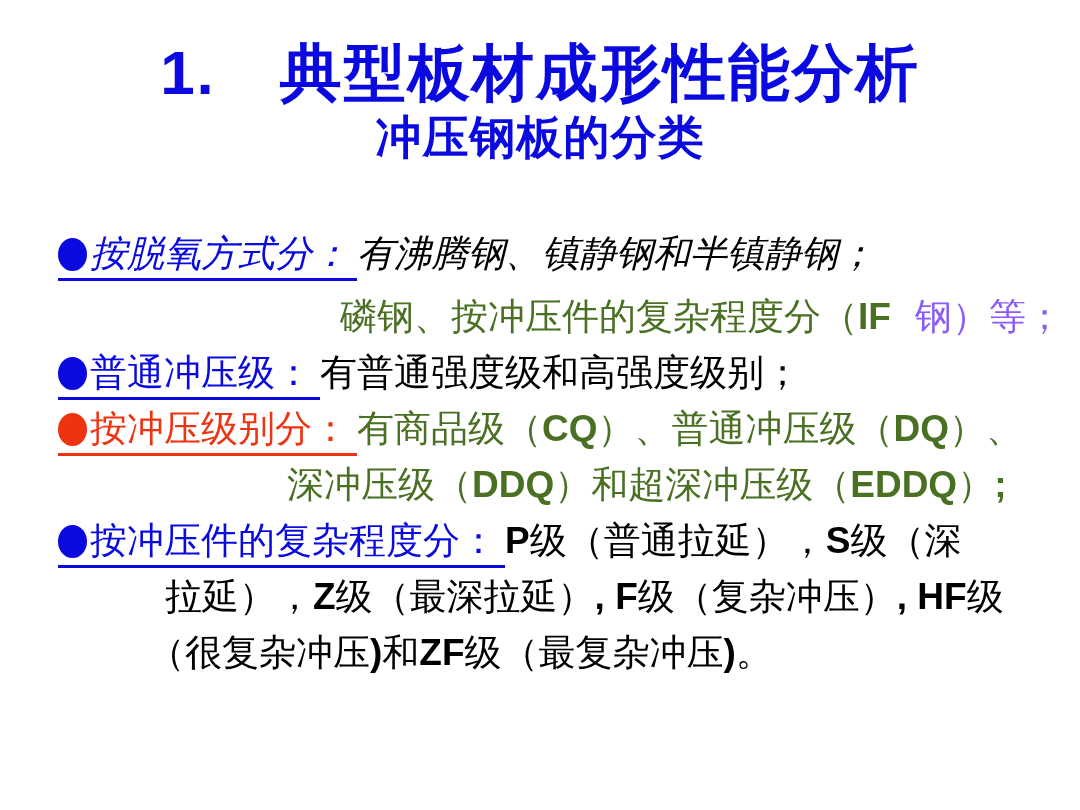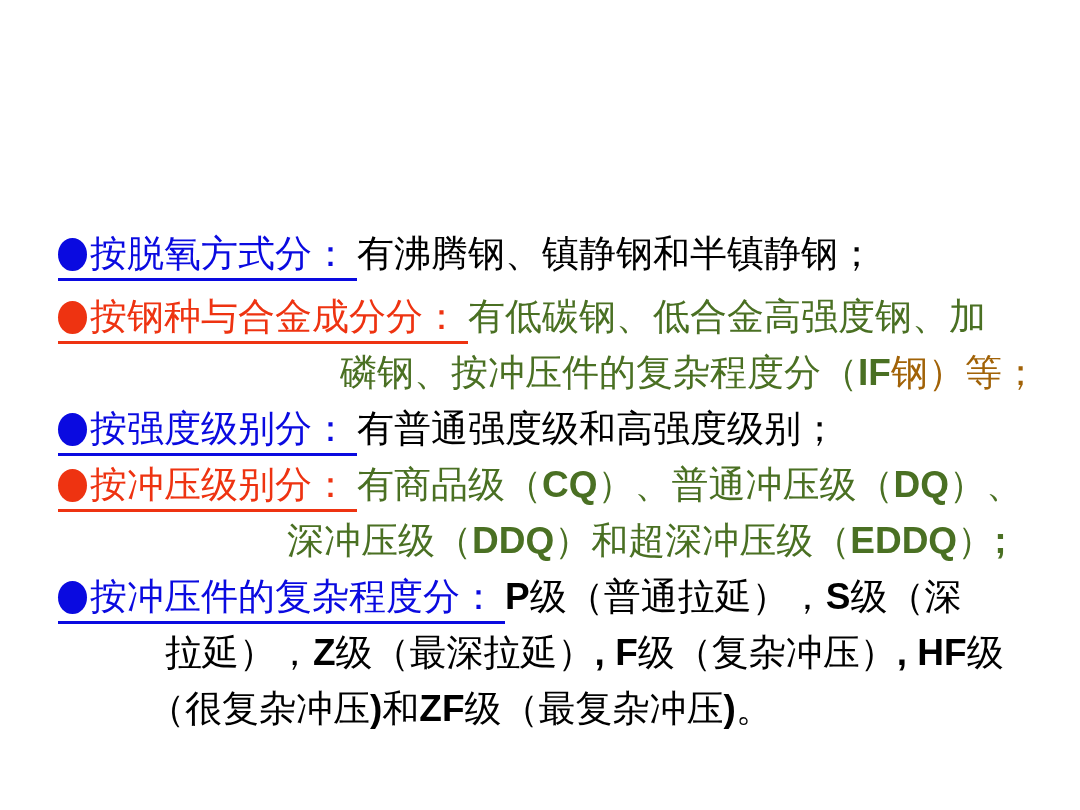--- a/index.html
+++ b/index.html
@@ -43,20 +43,21 @@
     width: 100%;
   }
   .line {
     height: 56px;
     line-height: 56px;
     font-size: 37px;
     white-space: nowrap;
   }
   .line:first-child {
     margin-bottom: 7px;
+    font-style: italic;
   }
   .label-wrap {
     display: inline-block;
     line-height: 44px;
     border-bottom: 3px solid;
     padding-bottom: 2px;
     padding-right: 8px;
     vertical-align: baseline;
   }
   .bullet {
@@ -76,24 +77,27 @@
     margin-top: 36px;
   }
   .label-text {
     font-family: "Liberation Serif", "DejaVu Serif", serif;
   }
 </style>
 </head>
 <body>
 
 <div class="slide">
+  <div class="title-block" style="color: rgb(10, 10, 224);">
+    <div class="title-main">1.　典型板材成形性能分析</div>
+    <div class="title-sub">冲压钢板的分类</div>
+  </div>
   <div class="bullet-list">
       <div class="line" style="padding-left: 58px;"><span class="label-wrap" style="border-bottom-color: rgb(10, 10, 224);"><span class="bullet" style="background: rgb(10, 10, 224);"></span><span class="label-text" style="color: rgb(10, 10, 224);">按脱氧方式分：</span></span><span class="seg" style="color: rgb(0, 0, 0);">有沸腾钢、镇静钢和半镇静钢；</span></div>
-      <div class="line" style="padding-left: 58px;"><span class="label-wrap" style="border-bottom-color: rgb(238, 51, 17);"><span class="bullet" style="background: rgb(238, 51, 17);"></span><span class="label-text" style="color: rgb(238, 51, 17);">按钢种与合金成分分：</span></span><span class="seg" style="color: rgb(74, 112, 35);">有低碳钢、低合金高强度钢、加</span></div>
-      <div class="line" style="padding-left: 340px;"><span class="seg" style="color: rgb(74, 112, 35);">磷钢、按冲压件的复杂程度分（</span><span class="seg bold" style="color: rgb(74, 112, 35);">IF</span><span class="seg" style="color: #a16207;">钢）等；</span></div>
-      <div class="line" style="padding-left: 58px;"><span class="label-wrap" style="border-bottom-color: rgb(10, 10, 224);"><span class="bullet" style="background: rgb(10, 10, 224);"></span><span class="label-text" style="color: rgb(10, 10, 224);">按强度级别分：</span></span><span class="seg" style="color: rgb(0, 0, 0);">有普通强度级和高强度级别；</span></div>
+      <div class="line" style="padding-left: 340px;"><span class="seg" style="color: rgb(74, 112, 35);">磷钢、按冲压件的复杂程度分（</span><span class="seg bold" style="color: rgb(74, 112, 35);">IF</span><span class="seg" style="color: #8b5cf6; margin-left: 24px;">钢）等；</span></div>
+      <div class="line" style="padding-left: 58px;"><span class="label-wrap" style="border-bottom-color: rgb(10, 10, 224);"><span class="bullet" style="background: rgb(10, 10, 224);"></span><span class="label-text" style="color: rgb(10, 10, 224);">普通冲压级：</span></span><span class="seg" style="color: rgb(0, 0, 0);">有普通强度级和高强度级别；</span></div>
       <div class="line" style="padding-left: 58px;"><span class="label-wrap" style="border-bottom-color: rgb(238, 51, 17);"><span class="bullet" style="background: rgb(238, 51, 17);"></span><span class="label-text" style="color: rgb(238, 51, 17);">按冲压级别分：</span></span><span class="seg" style="color: rgb(74, 112, 35);">有商品级（</span><span class="seg bold" style="color: rgb(74, 112, 35);">CQ</span><span class="seg" style="color: rgb(74, 112, 35);">）、普通冲压级（</span><span class="seg bold" style="color: rgb(74, 112, 35);">DQ</span><span class="seg" style="color: rgb(74, 112, 35);">）、</span></div>
       <div class="line" style="padding-left: 287px;"><span class="seg" style="color: rgb(74, 112, 35);">深冲压级（</span><span class="seg bold" style="color: rgb(74, 112, 35);">DDQ</span><span class="seg" style="color: rgb(74, 112, 35);">）和超深冲压级（</span><span class="seg bold" style="color: rgb(74, 112, 35);">EDDQ</span><span class="seg" style="color: rgb(74, 112, 35);">）</span><span class="seg bold" style="color: rgb(74, 112, 35);">;</span></div>
       <div class="line" style="padding-left: 58px;"><span class="label-wrap" style="border-bottom-color: rgb(10, 10, 224);"><span class="bullet" style="background: rgb(10, 10, 224);"></span><span class="label-text" style="color: rgb(10, 10, 224);">按冲压件的复杂程度分：</span></span><span class="seg bold" style="color: rgb(0, 0, 0);">P</span><span class="seg" style="color: rgb(0, 0, 0);">级（普通拉延），</span><span class="seg bold" style="color: rgb(0, 0, 0);">S</span><span class="seg" style="color: rgb(0, 0, 0);">级（深</span></div>
       <div class="line" style="padding-left: 165px;"><span class="seg" style="color: rgb(0, 0, 0);">拉延），</span><span class="seg bold" style="color: rgb(0, 0, 0);">Z</span><span class="seg" style="color: rgb(0, 0, 0);">级（最深拉延）</span><span class="seg bold" style="color: rgb(0, 0, 0);">, F</span><span class="seg" style="color: rgb(0, 0, 0);">级（复杂冲压）</span><span class="seg bold" style="color: rgb(0, 0, 0);">, HF</span><span class="seg" style="color: rgb(0, 0, 0);">级</span></div>
       <div class="line" style="padding-left: 148px;"><span class="seg" style="color: rgb(0, 0, 0);">（很复杂冲压</span><span class="seg bold" style="color: rgb(0, 0, 0);">)</span><span class="seg" style="color: rgb(0, 0, 0);">和</span><span class="seg bold" style="color: rgb(0, 0, 0);">ZF</span><span class="seg" style="color: rgb(0, 0, 0);">级（最复杂冲压</span><span class="seg bold" style="color: rgb(0, 0, 0);">)</span><span class="seg" style="color: rgb(0, 0, 0);">。</span></div>
     </div>
 </div>
 
 </body></html>

